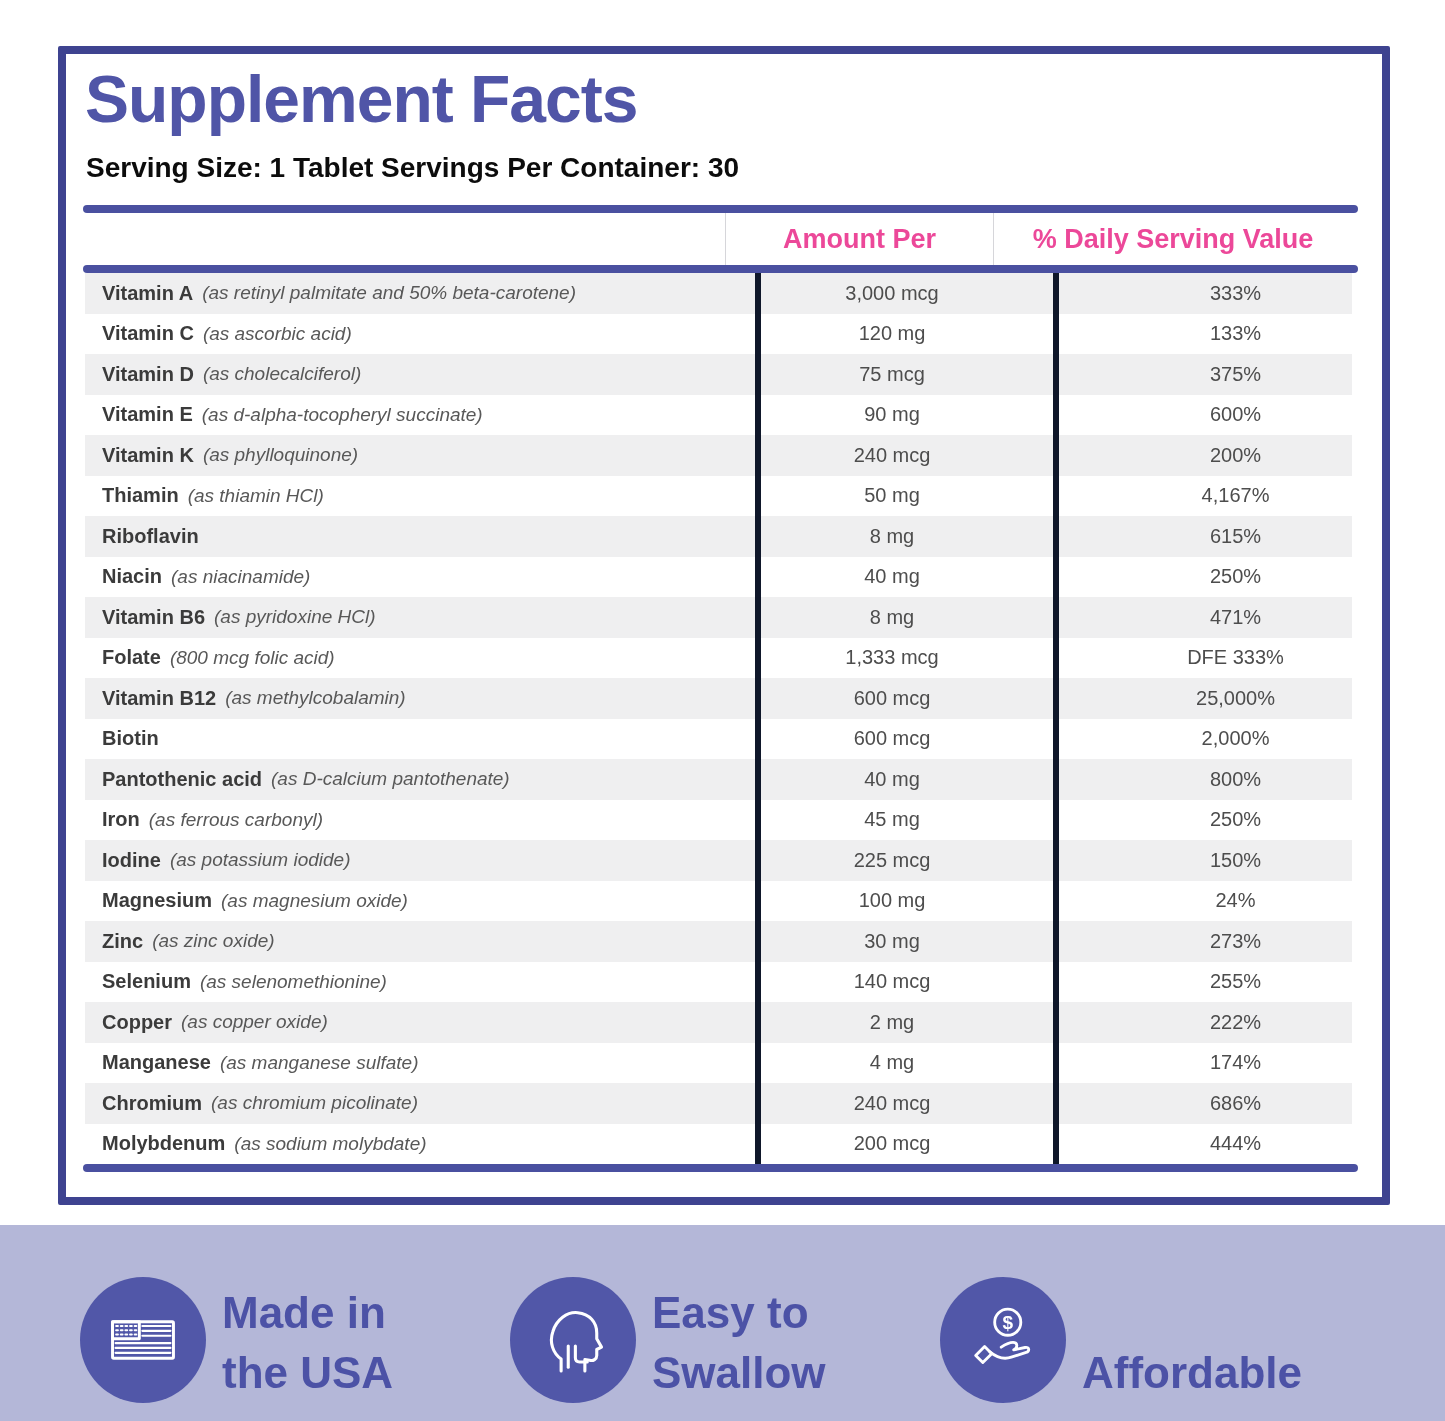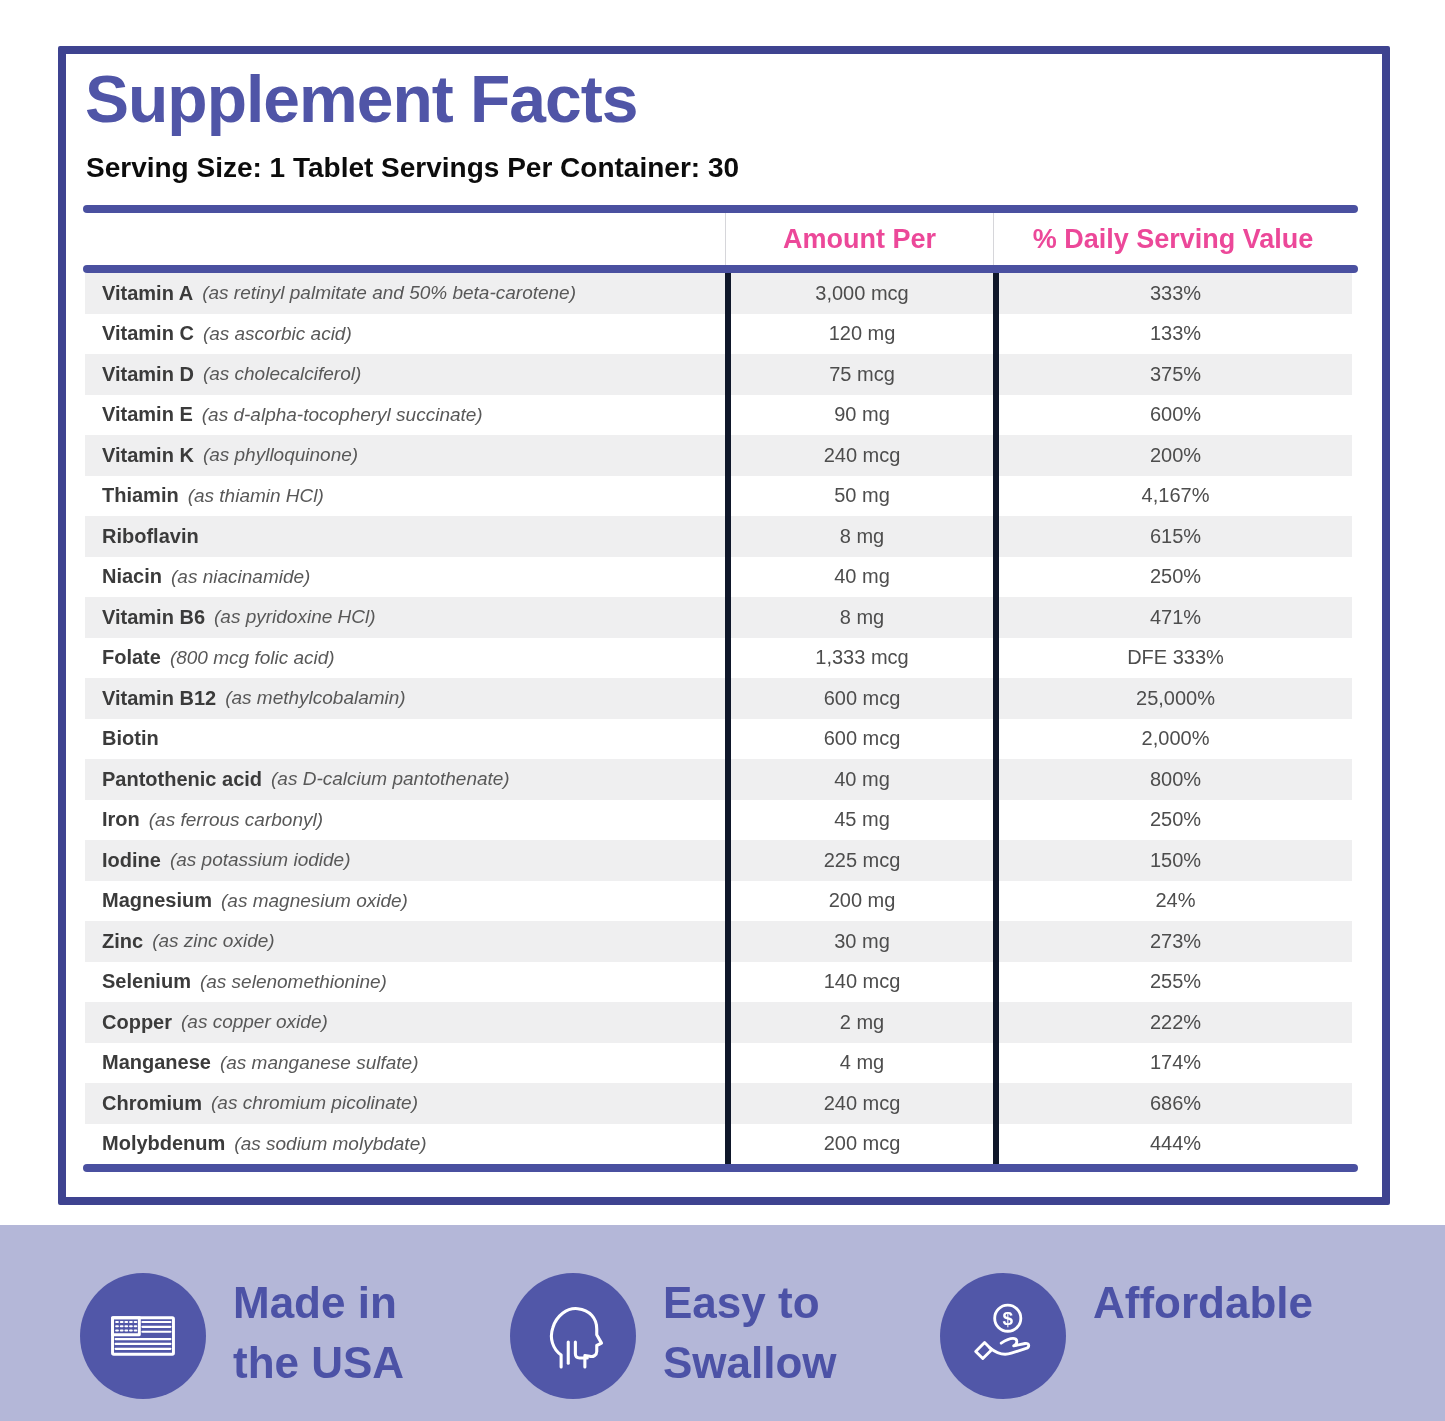--- a/index.html
+++ b/index.html
@@ -70,20 +70,21 @@
     align-items: center;
     justify-content: center;
   }
   .th-amount, .th-dv { border-left: 1px solid #d6d6da; }
 
   .trow {
     display: grid;
     grid-template-columns: 640px 268px 359px;
     height: 40.5px;
     align-items: stretch;
+    gap: 30px;
   }
   .trow:nth-child(odd) { background: #efeff0; }
   .cell {
     display: flex;
     align-items: center;
   }
   .name-cell { padding-left: 17px; gap: 9px; }
   .nm { font-size: 20px; font-weight: bold; color: #3b3b3b; white-space: nowrap; }
   .dt { font-size: 19px; font-style: italic; color: #585858; white-space: nowrap; }
   .val-cell {
@@ -98,22 +99,22 @@
   .footer {
     position: absolute;
     left: 0; top: 1185px;
     width: 1445px; height: 236px;
     background: #b4b7d8;
   }
   .badge {
     position: absolute;
     top: 48px;
     display: flex;
-    align-items: flex-start;
-    gap: 27px;
+    align-items: flex-end;
+    gap: 16px;
     height: 130px;
   }
   .badge-1 { left: 80px; }
   .badge-2 { left: 510px; }
   .badge-3 { left: 940px; }
   .badge-circle {
     width: 126px; height: 126px;
     border-radius: 50%;
     background: #5157a8;
     display: flex;
@@ -284,21 +285,21 @@
       </div>
       <div class="cell val-cell amt">225 mcg</div>
       <div class="cell val-cell dv">150%</div>
     </div>
 
     <div class="trow">
       <div class="cell name-cell">
         <span class="nm">Magnesium</span>
         <span class="dt">(as magnesium oxide)</span>
       </div>
-      <div class="cell val-cell amt">200 mg</div>
+      <div class="cell val-cell amt">100 mg</div>
       <div class="cell val-cell dv">24%</div>
     </div>
 
     <div class="trow">
       <div class="cell name-cell">
         <span class="nm">Zinc</span>
         <span class="dt">(as zinc oxide)</span>
       </div>
       <div class="cell val-cell amt">30 mg</div>
       <div class="cell val-cell dv">273%</div>

